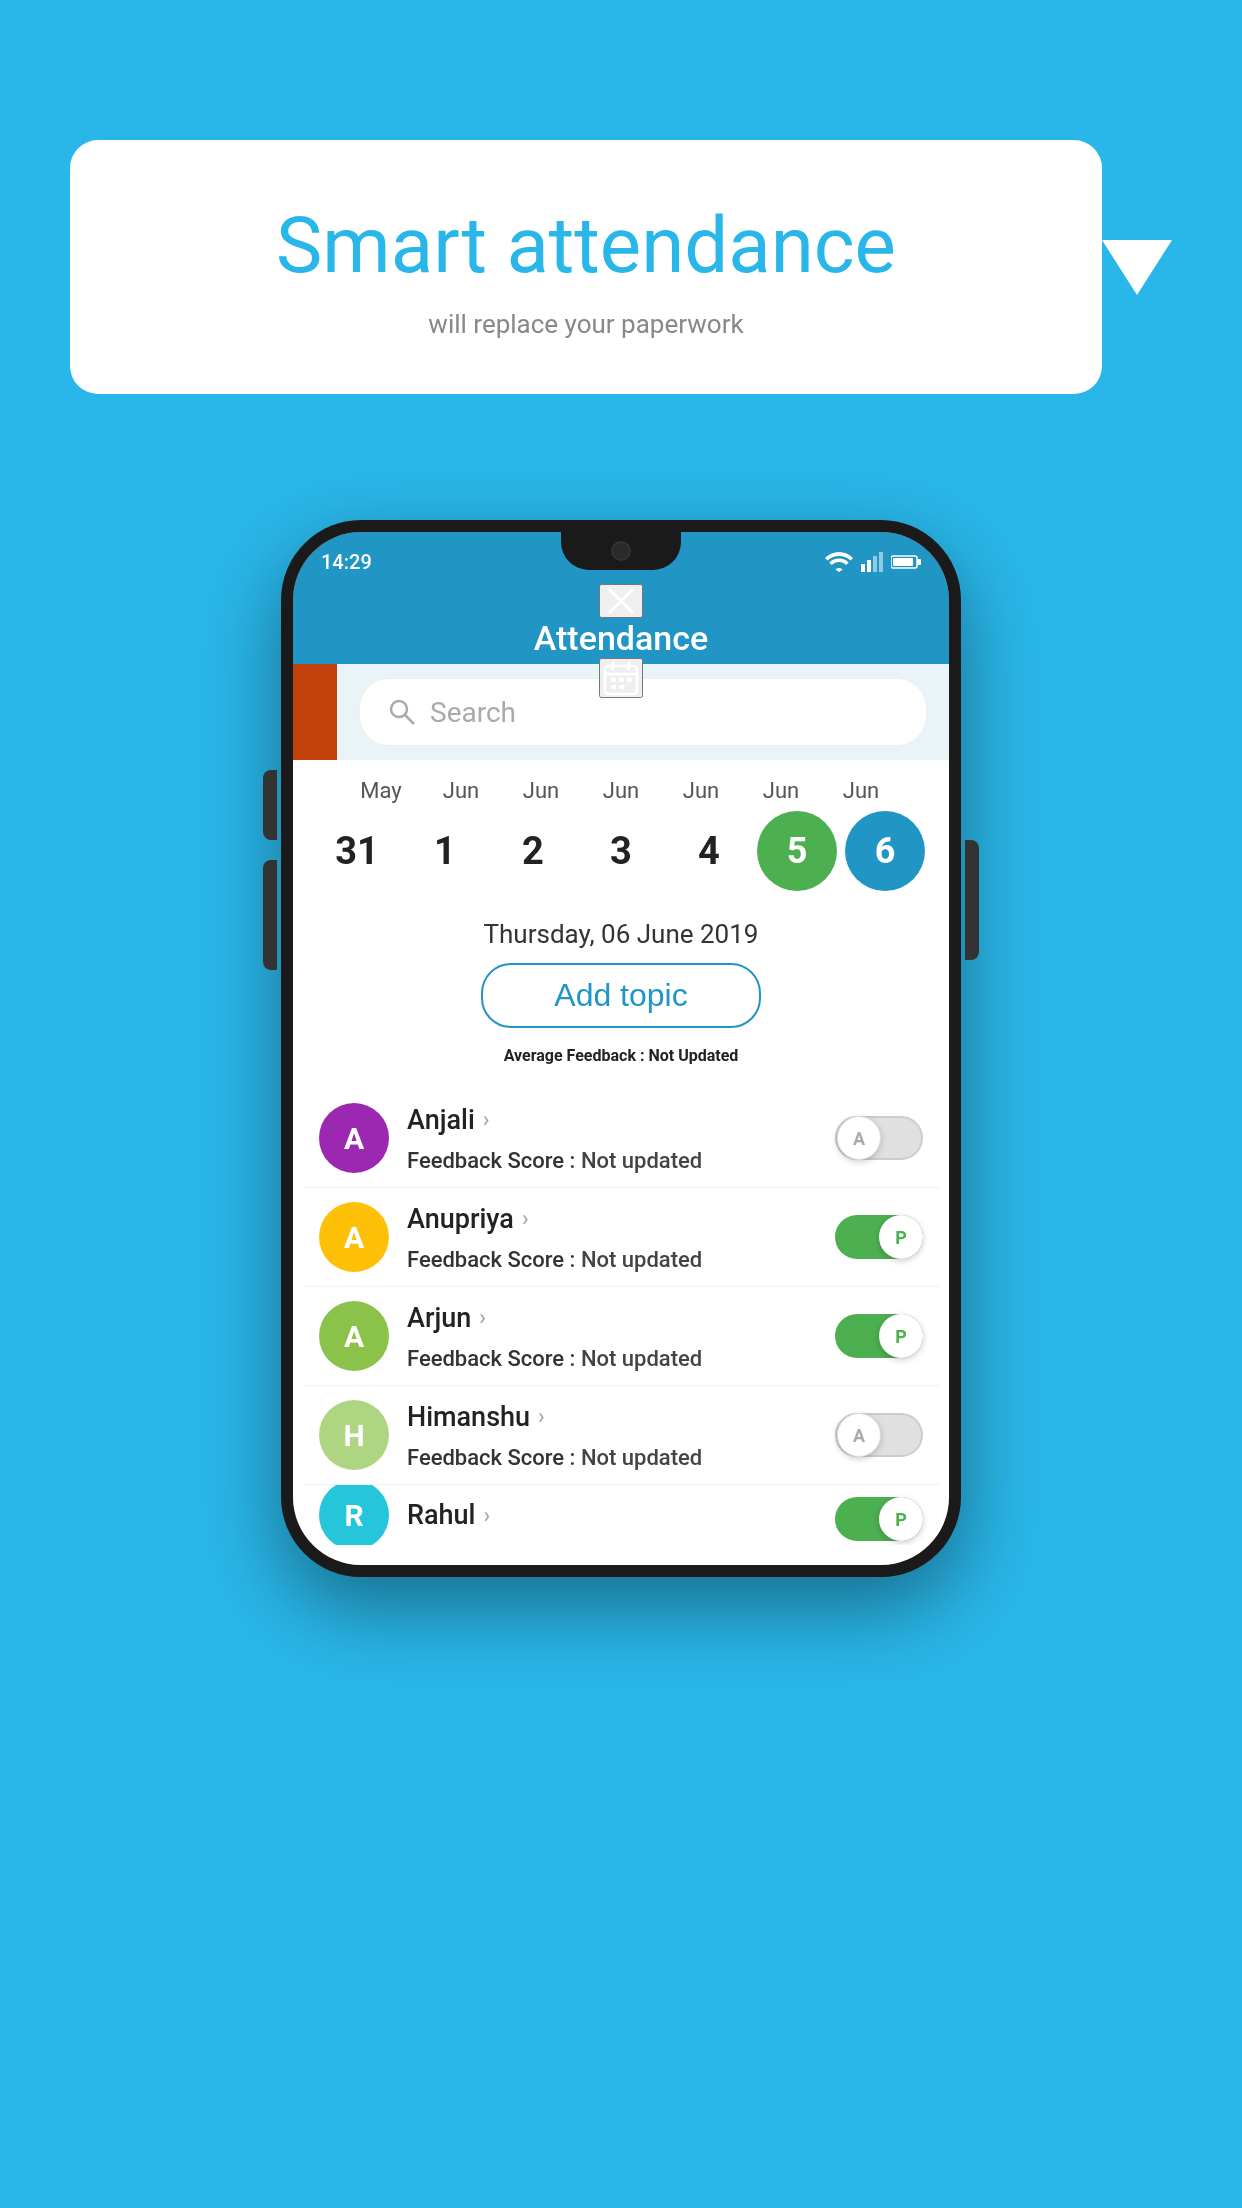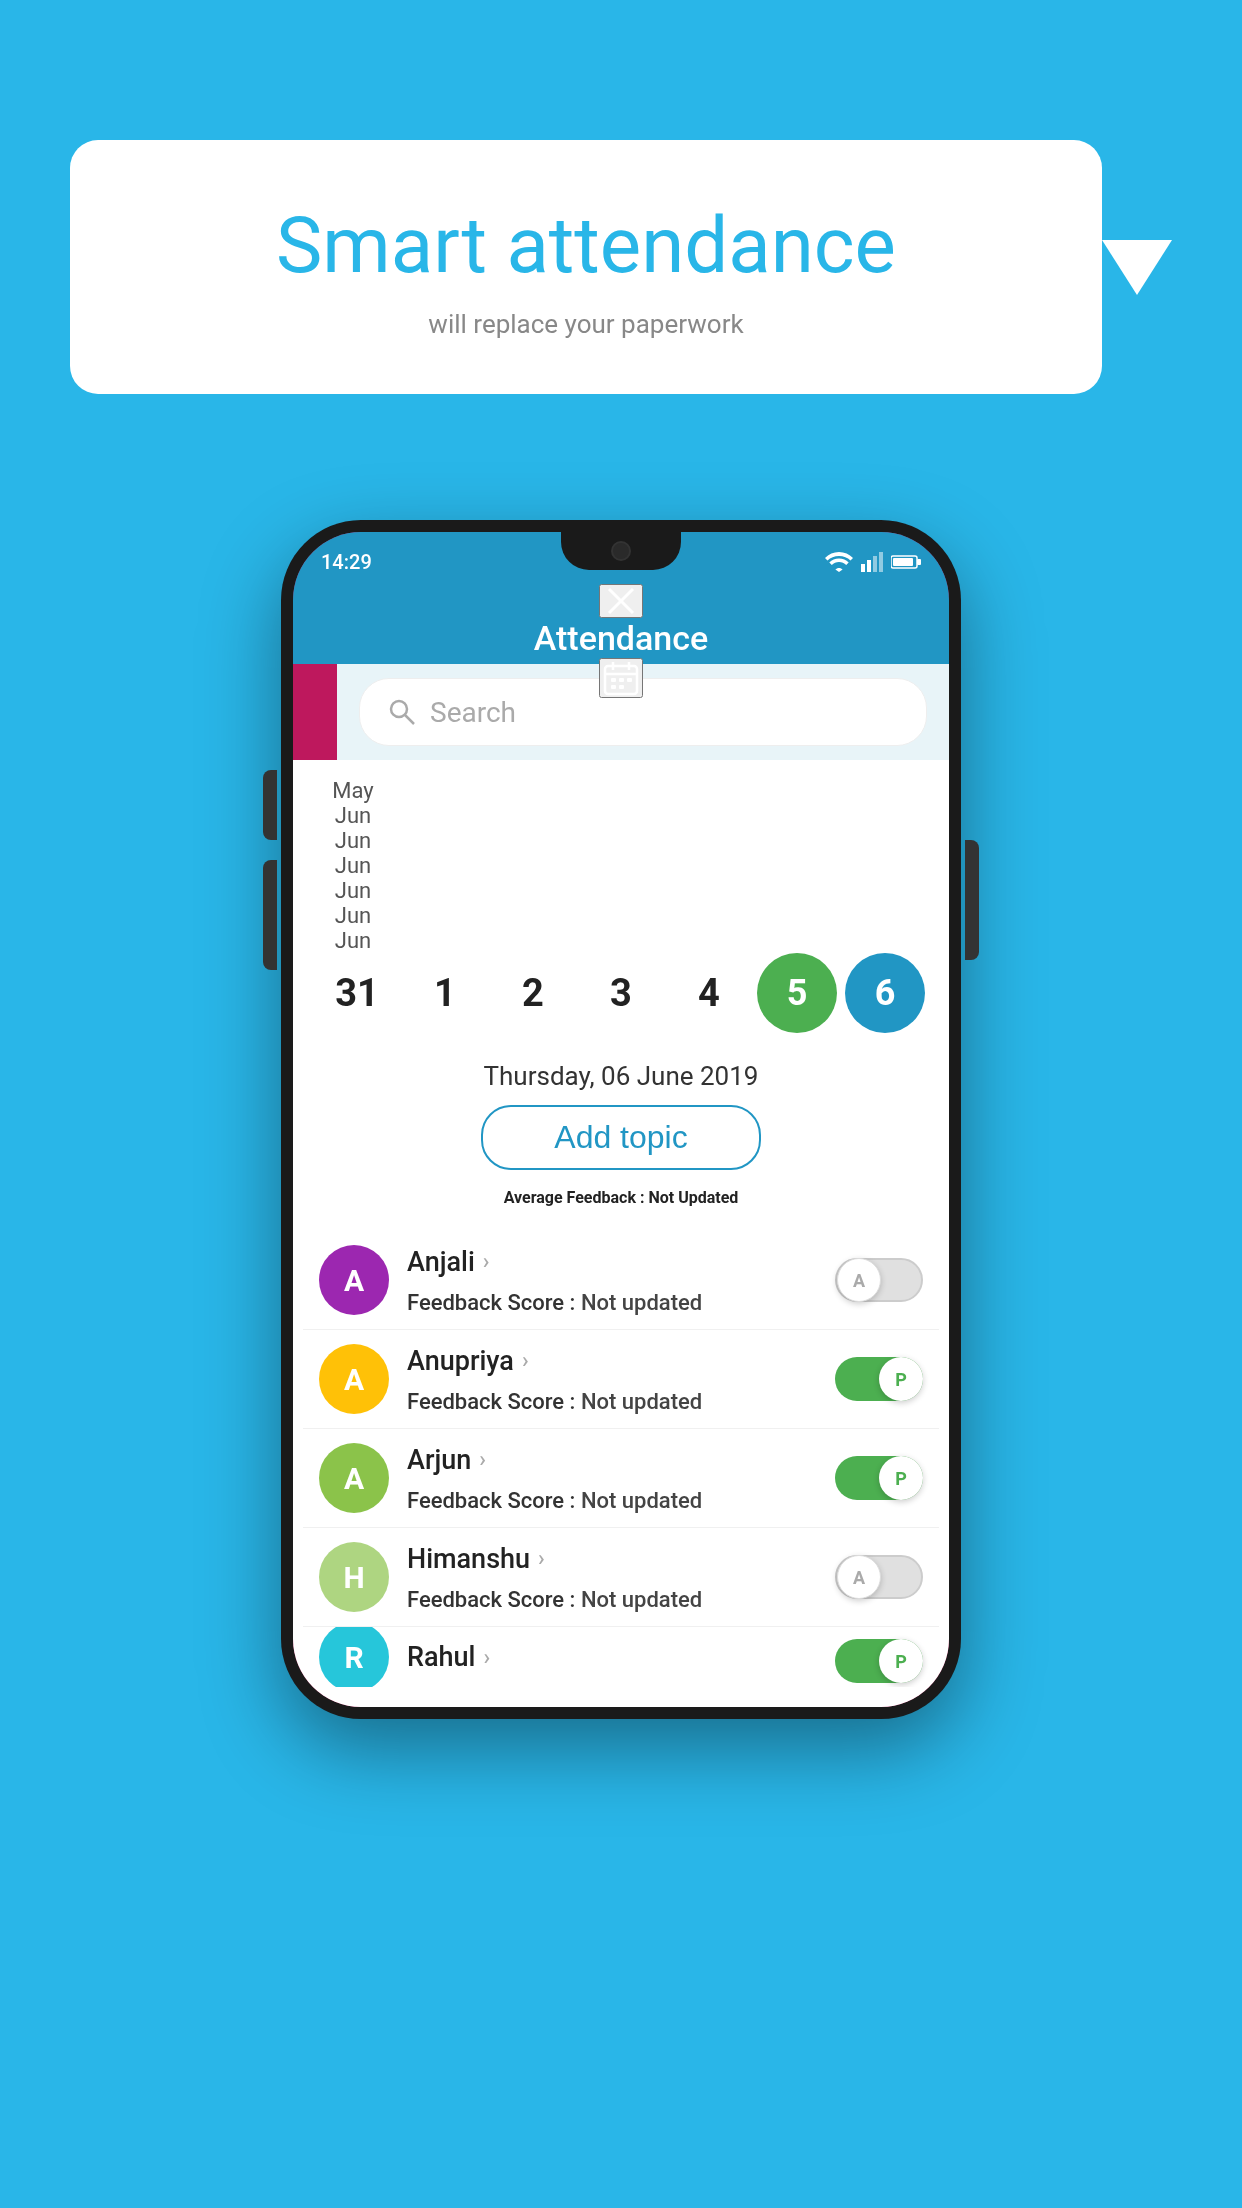--- a/index.html
+++ b/index.html
@@ -91,21 +91,21 @@
 
     .phone-camera {
       width: 20px;
       height: 20px;
       background: #2a2a2a;
       border-radius: 50%;
       border: 2px solid #333;
     }
 
     .phone-screen {
-      background: #be185d;
+      background: #c2410c;
       border-radius: 68px;
       overflow: hidden;
       width: 100%;
     }
 
     
     .status-bar {
       background: #2196c4;
       height: 52px;
       display: flex;
@@ -176,21 +176,21 @@
 
     
     .calendar-strip {
       padding: 18px 20px 10px;
       background: white;
     }
 
     .calendar-row-months {
       display: flex;
       justify-content: center;
-      flex-direction: column;
+      margin-bottom: 8px;
     }
 
     .calendar-row-dates {
       display: flex;
       justify-content: space-around;
       align-items: center;
     }
 
     .cal-day {
       display: flex;

